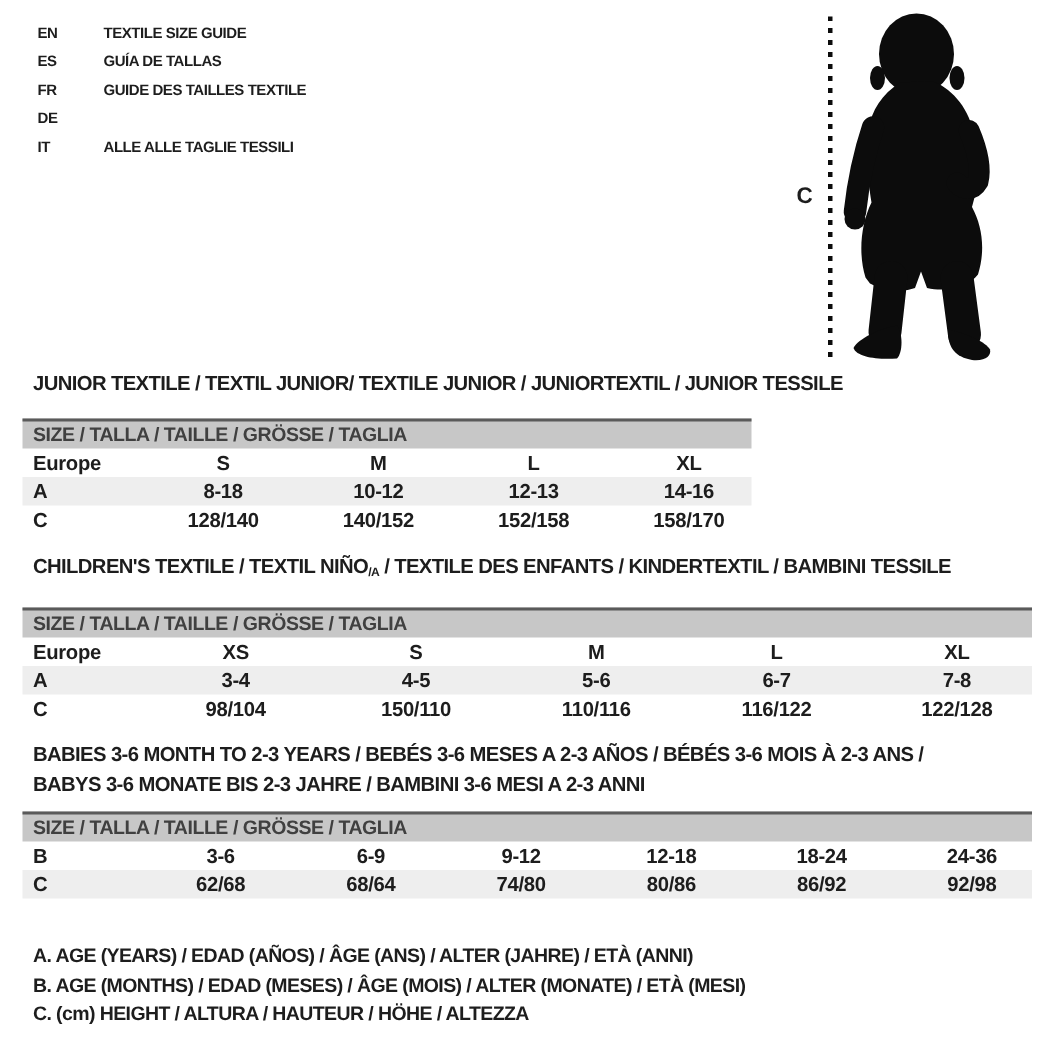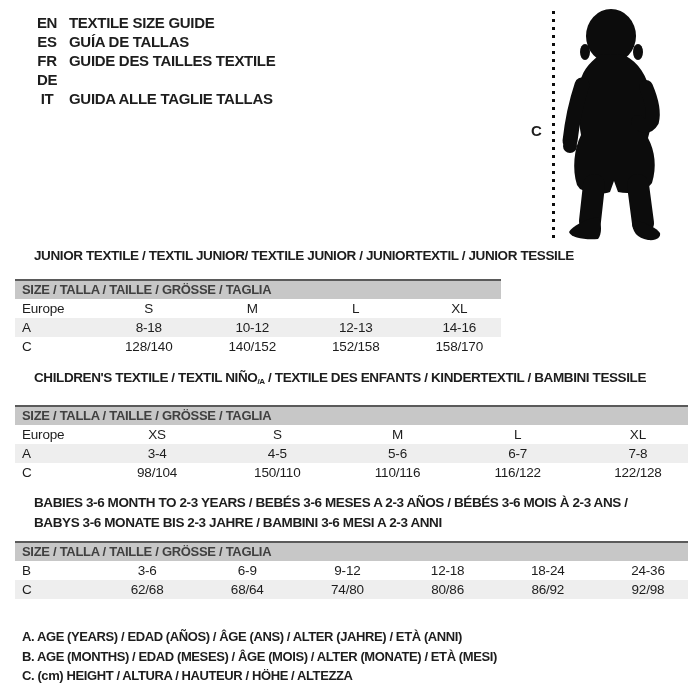--- a/index.html
+++ b/index.html
@@ -6,45 +6,45 @@
     --bg:#ffffff; --text:#1d1d1d; --hdr-bg:#c7c7c7; --hdr-border:#5a5a5a;
     --shade:#eeeeee; --sil:#0c0c0c;
   }
   *{margin:0;padding:0;box-sizing:border-box;}
   html,body{background:#fff;}
   body{font-family:"Liberation Sans",sans-serif;color:var(--text);}
   .sheet{position:relative;width:700px;height:700px;background:var(--bg);overflow:hidden;}
 
   
   .languages{position:absolute;left:25px;top:13px;}
-  .lang-row{display:flex;line-height:19px;font-size:15px;font-weight:700;letter-spacing:-0.3px;text-align:center;}
+  .lang-row{display:flex;line-height:19px;font-size:10px;font-weight:700;letter-spacing:-0.3px;}
   .lang-code{width:44px;}
   .lang-label{white-space:nowrap;}
 
   
   .figure-label{position:absolute;left:531px;top:122px;font-size:15px;font-weight:700;}
   .dotted-line{position:absolute;left:552px;top:11px;width:3px;height:231px;
     background:repeating-linear-gradient(to bottom,var(--sil) 0 3px,transparent 3px 8px);}
   .silhouette{position:absolute;left:558px;top:5px;}
 
   
   .section{position:absolute;left:15px;width:685px;}
   .sec-0{top:246px;} .sec-1{top:368px;} .sec-2{top:493px;}
-  .section-title{margin-left:19px;font-size:13.5px;font-weight:700;line-height:20px;
+  .section-title{margin-left:7px;font-size:13.5px;font-weight:700;line-height:20px;
     letter-spacing:-0.4px;white-space:nowrap;}
   .section-title .sub{font-size:0.6em;vertical-align:-0.25em;}
   .size-table{margin-top:13px;}
   .sec-0 .size-table{width:486px;}
   .sec-1 .size-table,.sec-2 .size-table{width:673px;}
   .sec-2 .size-table{margin-top:8px;}
   .table-header{border-top:2px solid var(--hdr-border);background:var(--hdr-bg);
     height:20px;line-height:18px;padding-left:7px;font-size:13px;font-weight:700;
     letter-spacing:-0.3px;color:#404040;}
   .table-row{display:flex;height:19px;line-height:19px;font-size:13.5px;
-    font-weight:400;letter-spacing:-0.2px;gap:20px;}
+    font-weight:700;letter-spacing:-0.2px;gap:20px;}
   .table-row.shaded{background:var(--shade);}
   .row-label{width:72px;padding-left:7px;text-align:left;}
   .size-cell{flex:1;text-align:center;}
 
   
   .legend{position:absolute;left:22px;top:627px;}
   .legend-line{line-height:19.5px;font-size:13px;font-weight:700;
     letter-spacing:-0.4px;white-space:nowrap;}
 </style>
 </head>
@@ -63,21 +63,21 @@
       </div>
       <div class="lang-row">
         <span class="lang-code">FR</span>
         <span class="lang-label">GUIDE DES TAILLES TEXTILE</span>
       </div>
       <div class="lang-row">
         <span class="lang-code">DE</span>
       </div>
       <div class="lang-row">
         <span class="lang-code">IT</span>
-        <span class="lang-label">GUIDA ALLE TAGLIE TALLAS</span>
+        <span class="lang-label">ALLE ALLE TAGLIE TESSILI</span>
       </div>
     </div>
 
   <div class="figure-label">C</div>
   <div class="dotted-line"></div>
 
   <svg class="silhouette" width="136" height="240" viewBox="0 0 136 240">
     <g fill="#0c0c0c" stroke="#0c0c0c">
       <ellipse cx="53" cy="31" rx="25" ry="27" stroke="none"></ellipse>
       <ellipse cx="27" cy="47" rx="5" ry="8" stroke="none"></ellipse>

